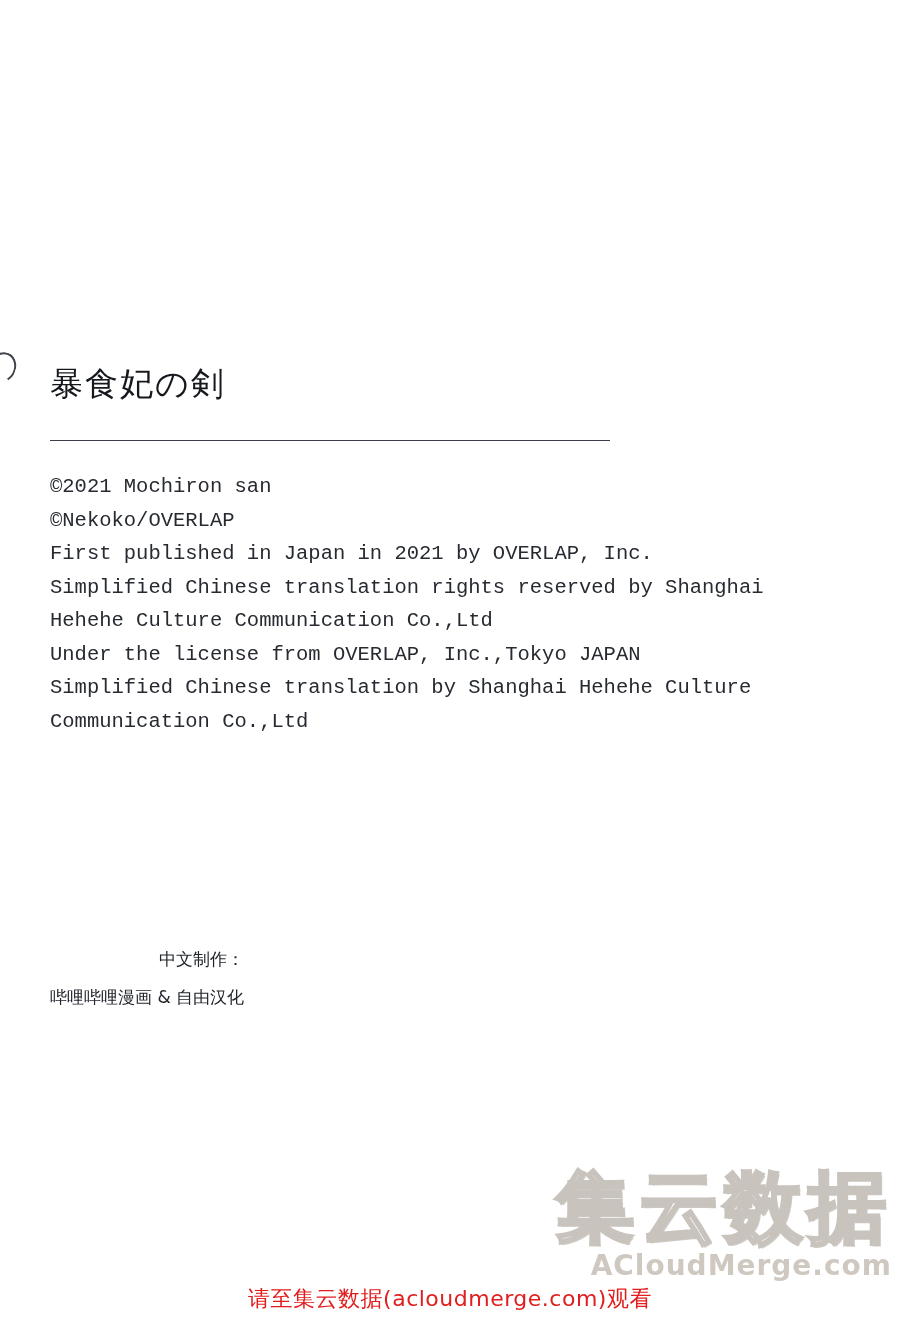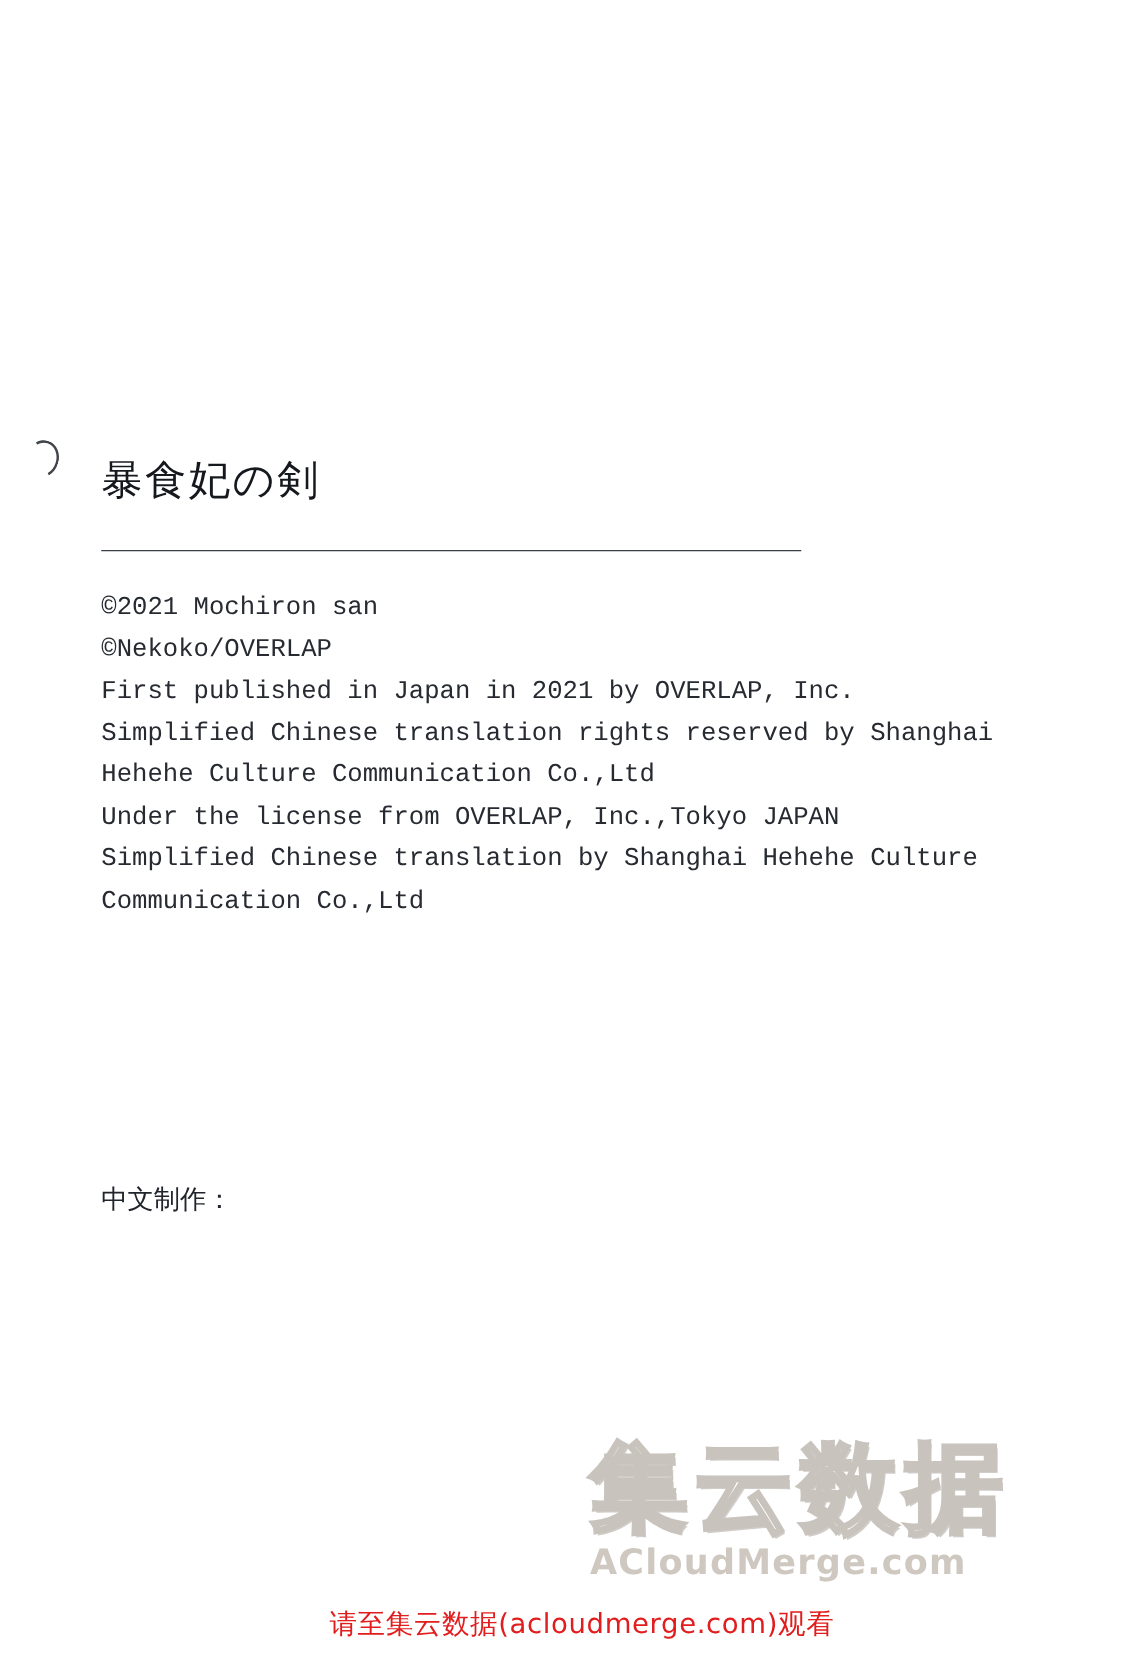--- a/index.html
+++ b/index.html
@@ -12,21 +12,20 @@
     height: 1336px;
     position: relative;
     overflow: hidden;
     font-family: "DejaVu Sans", sans-serif;
     color: #1d2026;
   }
 
   .page {
     position: absolute;
     inset: 0;
-    margin-left: 31px;
   }
 
   
   .edge-mark {
     position: absolute;
     left: -10px;
     top: 352px;
     width: 22px;
     height: 26px;
     border: 2px solid #20242b;
@@ -68,34 +67,34 @@
     color: #272b31;
     white-space: pre-wrap;
     letter-spacing: 0px;
   }
 
   .maker {
     position: absolute;
     left: 50px;
     top: 940px;
     font-family: "DejaVu Sans", sans-serif;
-    font-size: 21px;
+    font-size: 17px;
     line-height: 38px;
     color: #20242b;
     text-align: right;
   }
   .maker div { white-space: nowrap; }
 
   
   .watermark {
     position: absolute;
     right: 8px;
-    bottom: 72px;
+    bottom: 56px;
     width: 420px;
-    text-align: left;
+    text-align: right;
     user-select: none;
     pointer-events: none;
   }
   .watermark .wm-cn {
     font-family: "DejaVu Sans", sans-serif;
     font-size: 78px;
     font-weight: bold;
     letter-spacing: 6px;
     color: #ffffff;
     -webkit-text-stroke: 3px #c9c3bd;
@@ -140,20 +139,21 @@
 ©Nekoko/OVERLAP
 First published in Japan in 2021 by OVERLAP, Inc.
 Simplified Chinese translation rights reserved by Shanghai
 Hehehe Culture Communication Co.,Ltd
 Under the license from OVERLAP, Inc.,Tokyo JAPAN
 Simplified Chinese translation by Shanghai Hehehe Culture
 Communication Co.,Ltd</div>
 
   <div class="maker">
     <div>中文制作：</div>
+    <div>哔哩哔哩漫画 &amp; 自由汉化</div>
   </div>
 
   <div class="watermark">
     <div class="wm-cn">集云数据</div>
     <div class="wm-en">ACloudMerge.com</div>
   </div>
 
   <div class="footer-note">请至集云数据(acloudmerge.com)观看</div>
 
 </div>

